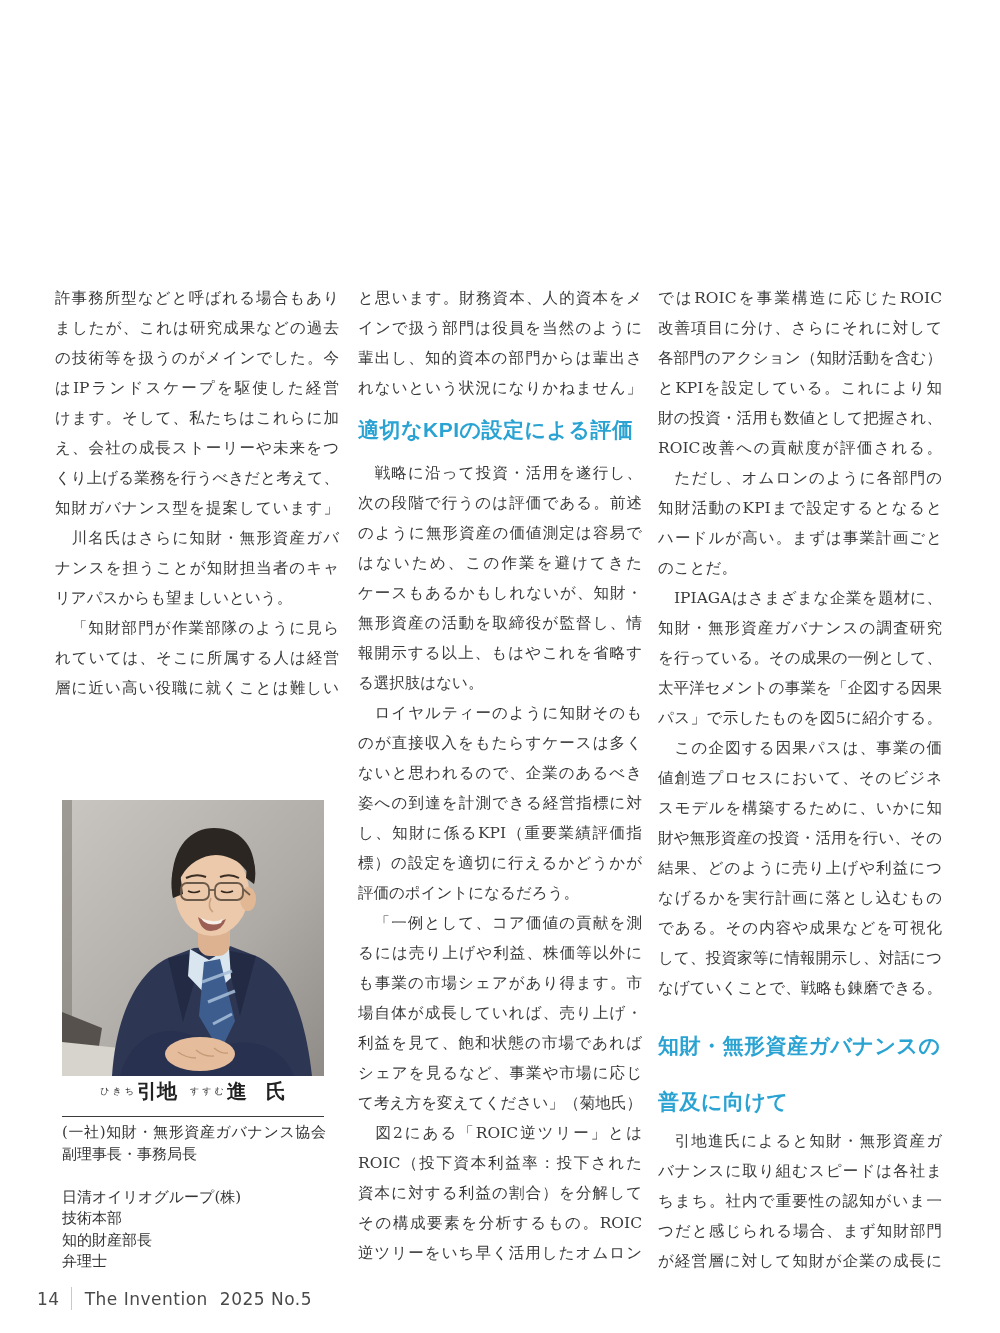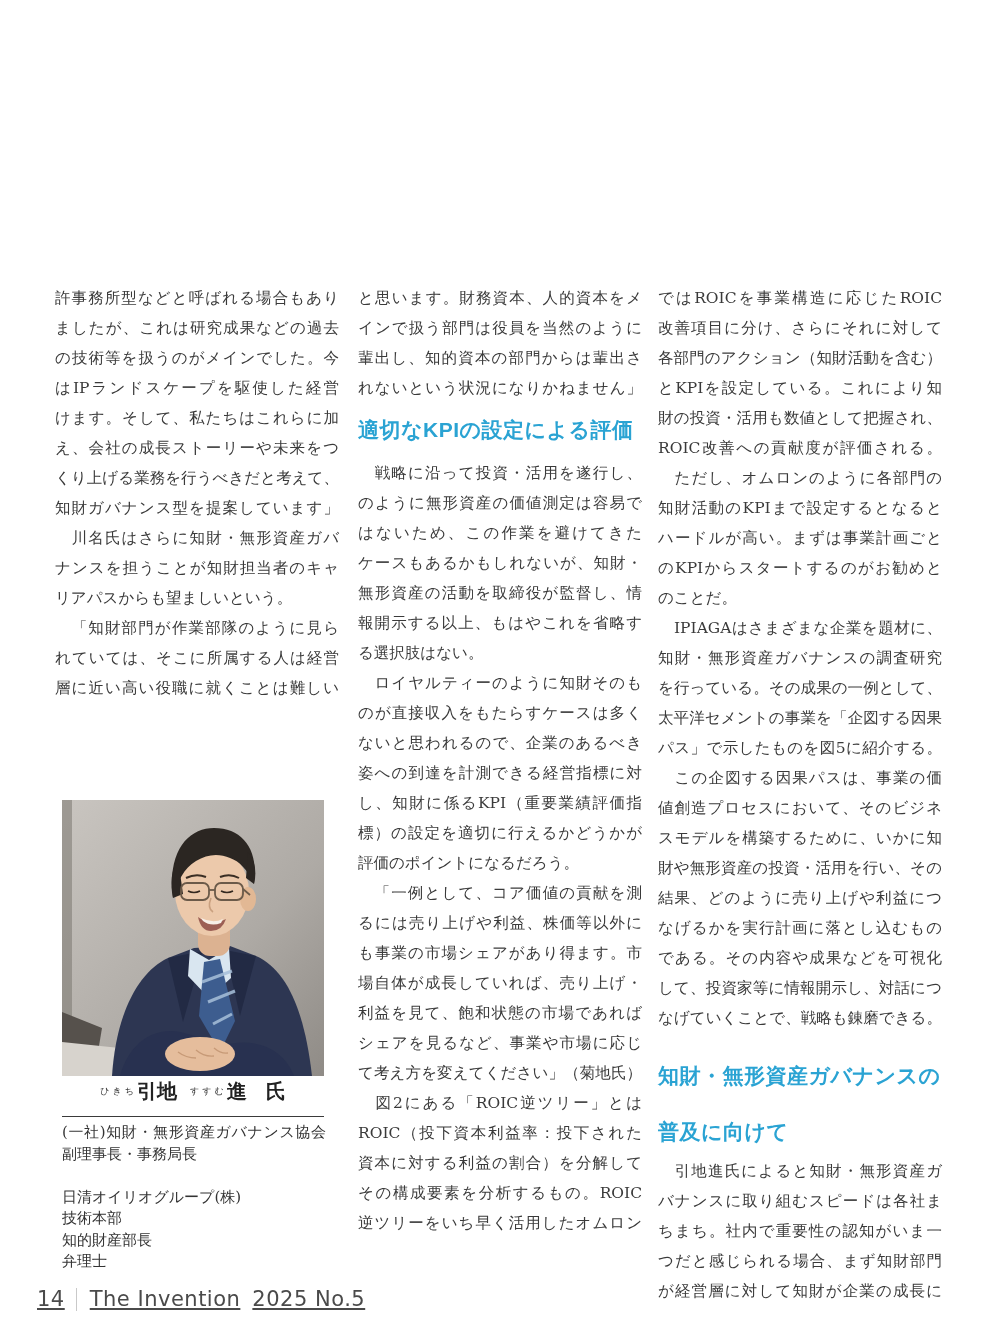--- a/index.html
+++ b/index.html
@@ -47,23 +47,22 @@
   }
   #cap-details {
     position:absolute; left:62px; top:1122px; width:264px;
     font-size:15px; color:#333;
   }
   #cap-details .tline { line-height:21.5px; height:21.5px; }
 
   
   #footer {
     position:absolute; left:37px; top:1287px; display:flex; align-items:center;
-    font-family:"DejaVu Sans", sans-serif; font-size:21px; color:#4a4a4a;
+    font-family:"DejaVu Sans", sans-serif; font-size:17px; color:#4a4a4a;
     letter-spacing:0.5px;
-    text-decoration:underline;
   }
   #footer .pnum { margin-right:11px; }
   #footer .vbar { width:1px; height:23px; background:#c9c9c9; margin-right:13px; }
   #footer .journal { margin-right:12px; }
 </style>
 </head>
 <body style="background: rgb(255, 255, 255);">
 
 <div class="page">
 
@@ -87,20 +86,21 @@
   <div class="col" id="col-mid">
     <div>
         <div class="tline just">と思います。財務資本、人的資本をメ</div>
         <div class="tline just">インで扱う部門は役員を当然のように</div>
         <div class="tline just">輩出し、知的資本の部門からは輩出さ</div>
         <div class="tline just">れないという状況になりかねません」</div>
       </div>
     <div class="heading" id="mid-heading" style="color: rgb(42, 163, 211);">適切なKPIの設定による評価</div>
     <div>
         <div class="tline just">　戦略に沿って投資・活用を遂行し、</div>
+        <div class="tline just">次の段階で行うのは評価である。前述</div>
         <div class="tline just">のように無形資産の価値測定は容易で</div>
         <div class="tline just">はないため、この作業を避けてきた</div>
         <div class="tline just">ケースもあるかもしれないが、知財・</div>
         <div class="tline just">無形資産の活動を取締役が監督し、情</div>
         <div class="tline just">報開示する以上、もはやこれを省略す</div>
         <div class="tline">る選択肢はない。</div>
         <div class="tline just">　ロイヤルティーのように知財そのも</div>
         <div class="tline just">のが直接収入をもたらすケースは多く</div>
         <div class="tline just">ないと思われるので、企業のあるべき</div>
         <div class="tline just">姿への到達を計測できる経営指標に対</div>
@@ -126,21 +126,20 @@
     <div>
         <div class="tline just">ではROICを事業構造に応じたROIC</div>
         <div class="tline just">改善項目に分け、さらにそれに対して</div>
         <div class="tline just">各部門のアクション（知財活動を含む）</div>
         <div class="tline just">とKPIを設定している。これにより知</div>
         <div class="tline just">財の投資・活用も数値として把握され、</div>
         <div class="tline just">ROIC改善への貢献度が評価される。</div>
         <div class="tline just">　ただし、オムロンのように各部門の</div>
         <div class="tline just">知財活動のKPIまで設定するとなると</div>
         <div class="tline just">ハードルが高い。まずは事業計画ごと</div>
-        <div class="tline just">のKPIからスタートするのがお勧めと</div>
         <div class="tline">のことだ。</div>
         <div class="tline just">　IPIAGAはさまざまな企業を題材に、</div>
         <div class="tline just">知財・無形資産ガバナンスの調査研究</div>
         <div class="tline just">を行っている。その成果の一例として、</div>
         <div class="tline just">太平洋セメントの事業を「企図する因果</div>
         <div class="tline just">パス」で示したものを図5に紹介する。</div>
         <div class="tline just">　この企図する因果パスは、事業の価</div>
         <div class="tline just">値創造プロセスにおいて、そのビジネ</div>
         <div class="tline just">スモデルを構築するために、いかに知</div>
         <div class="tline just">財や無形資産の投資・活用を行い、その</div>

